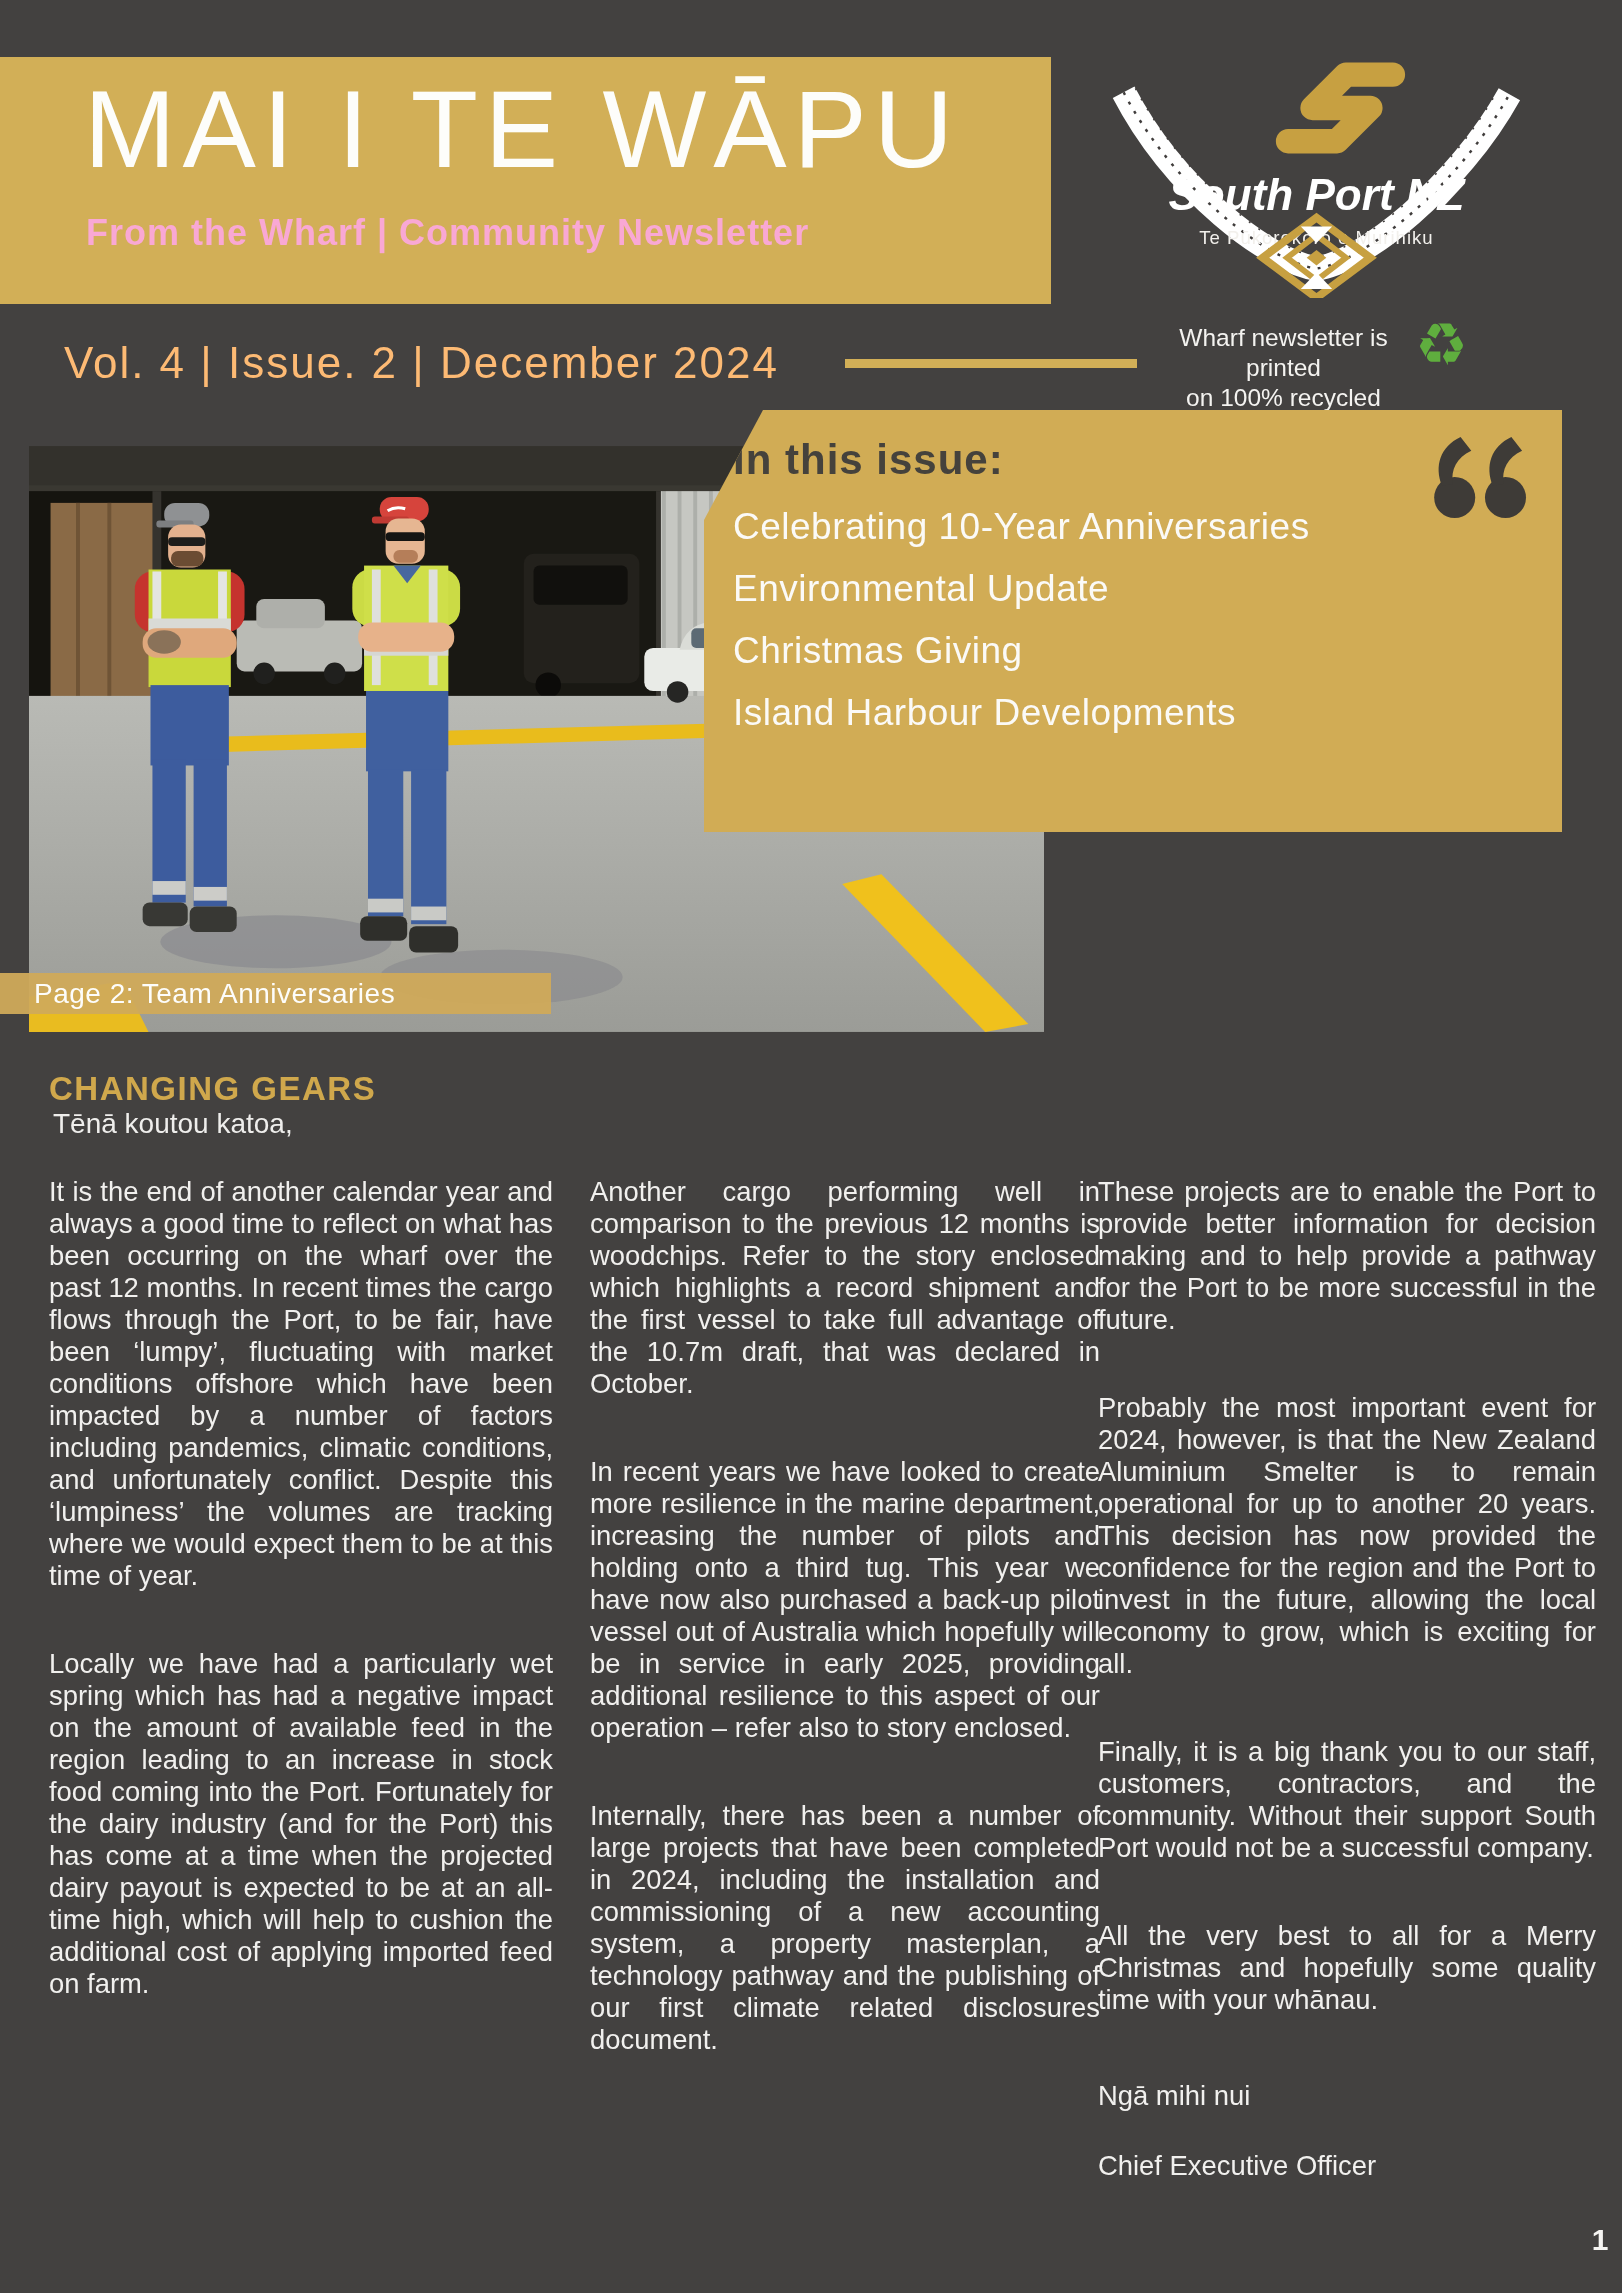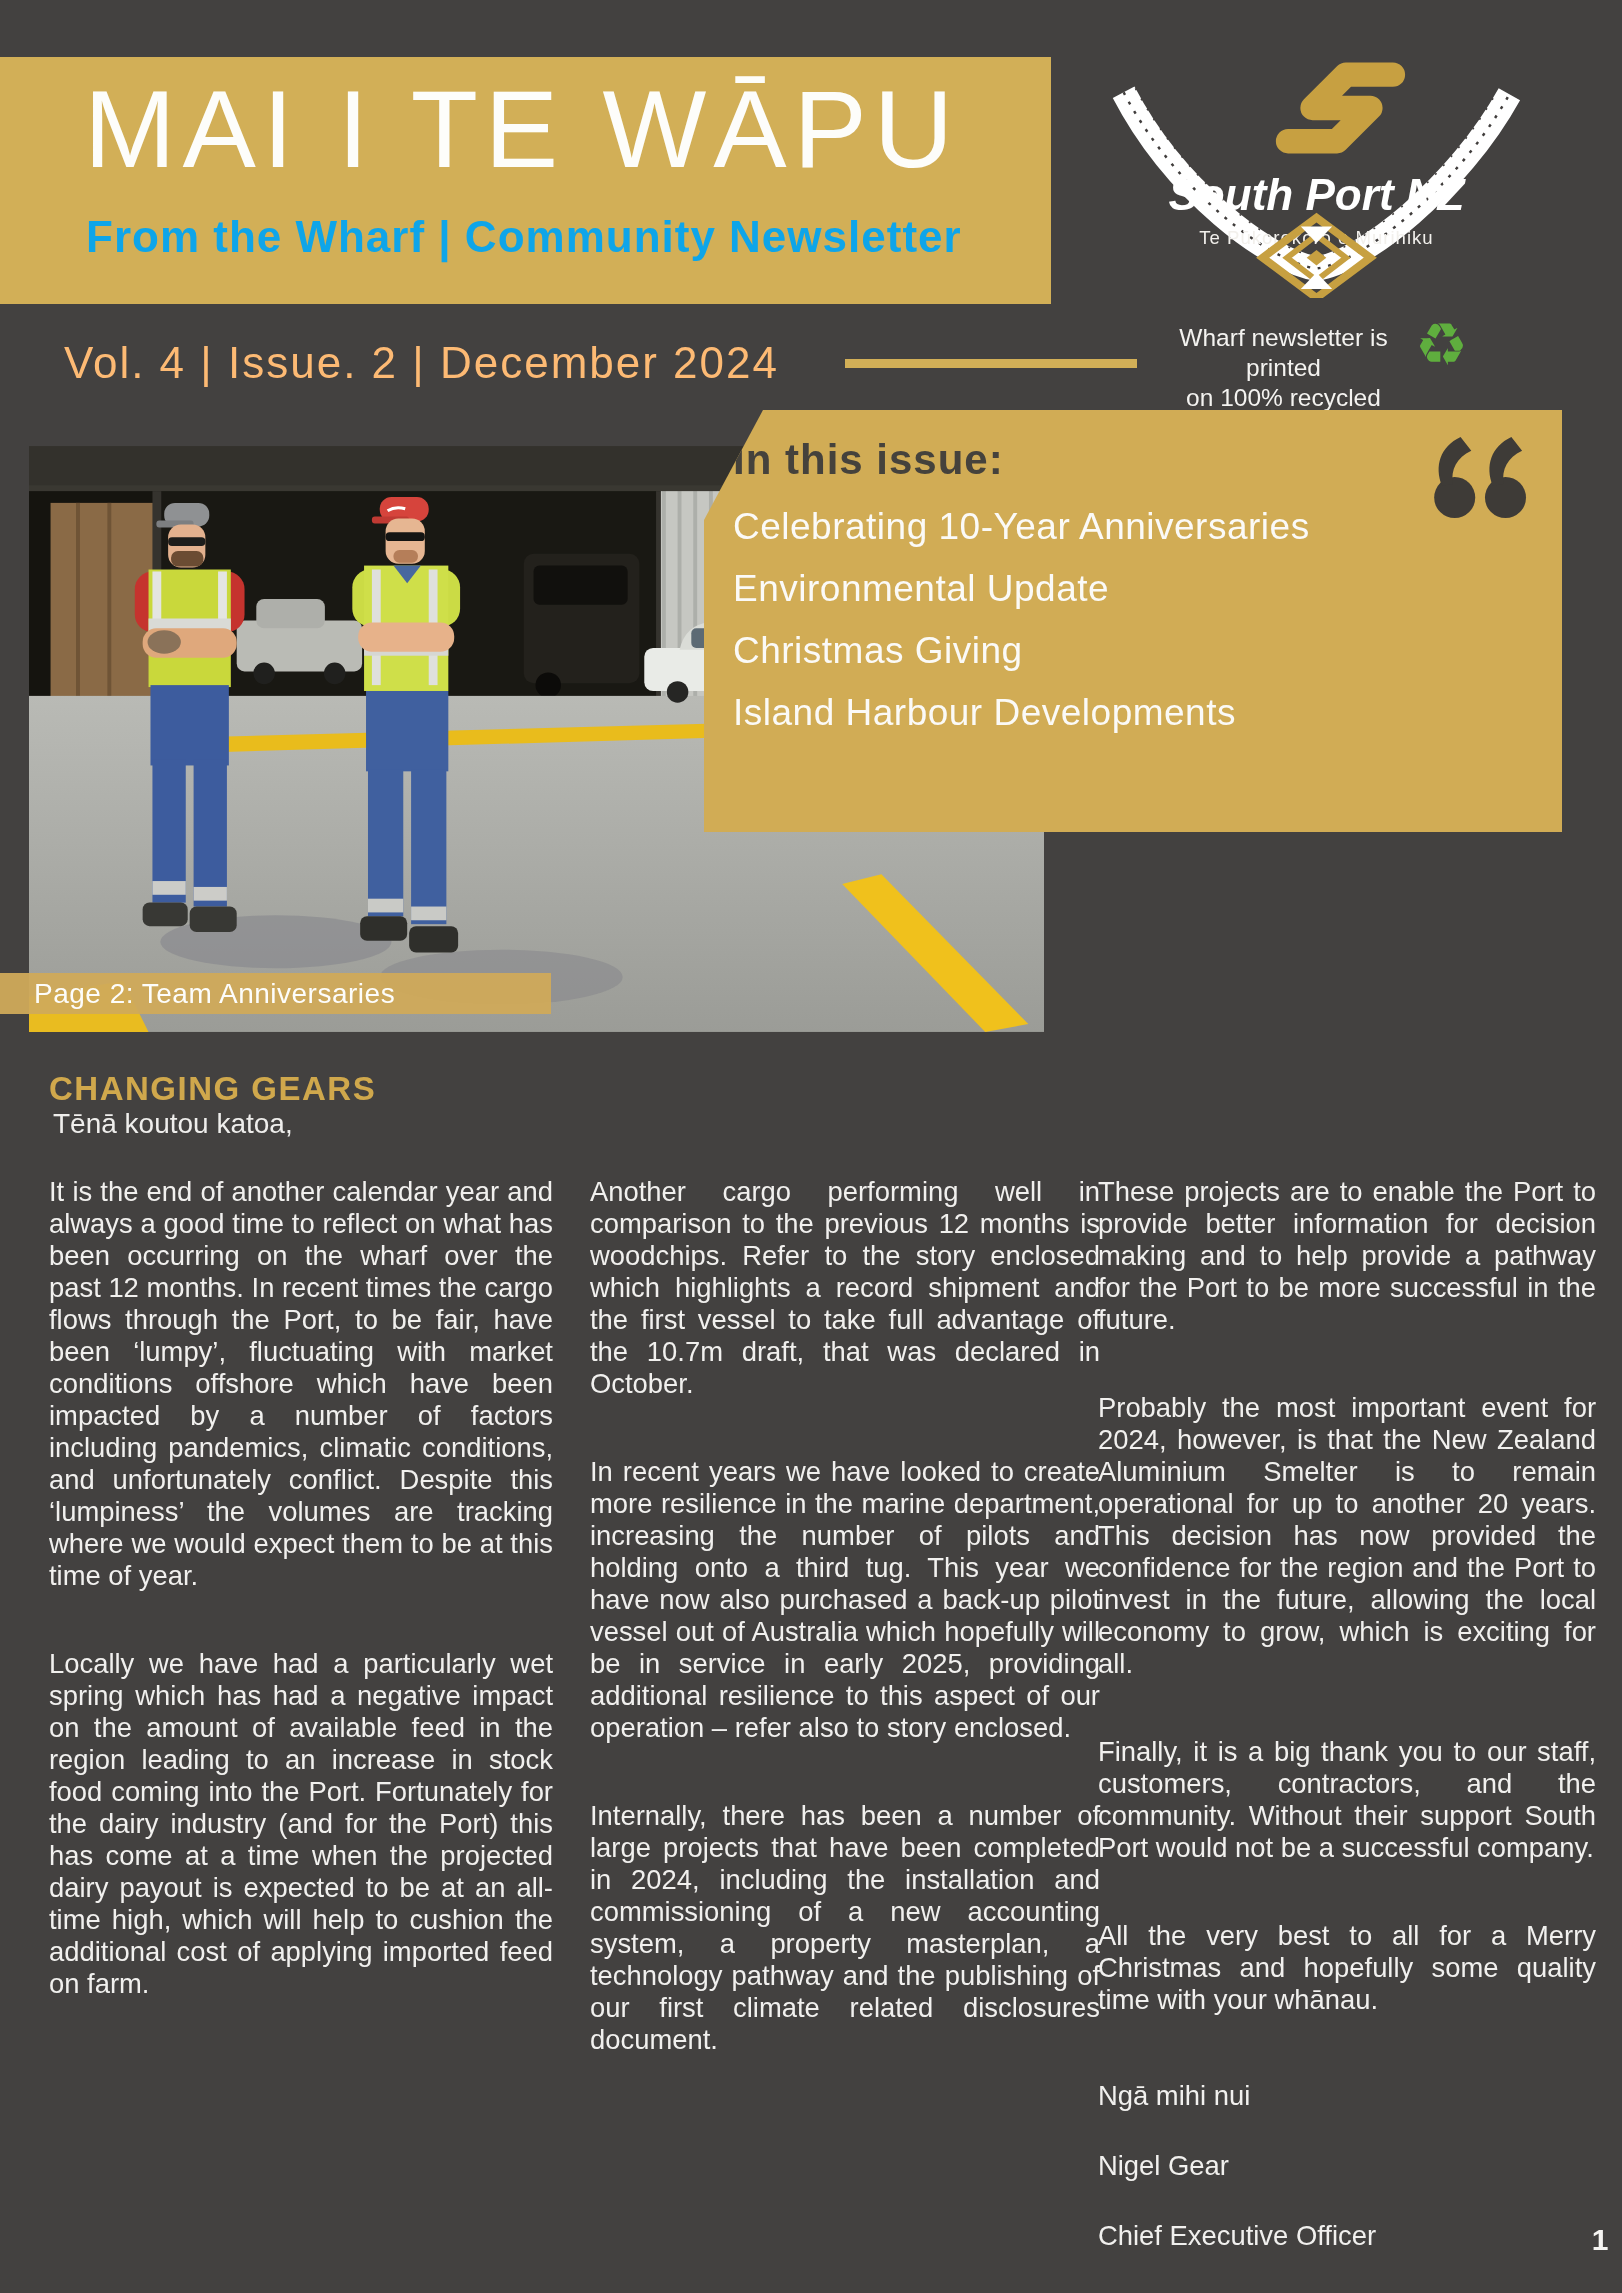--- a/index.html
+++ b/index.html
@@ -11,21 +11,21 @@
   .abs { position:absolute; }
 
   
   .banner { left:0; top:57px; width:1051px; height:247px; background:#d2af57; }
   .masthead-title {
     left:84px; top:65px; width:961px;
     font-size:110px; letter-spacing:6.9px; color:#fdfdfa; font-weight:400;
     white-space:nowrap;
   }
   .masthead-subtitle {
-    left:86px; top:212px; font-size:44px; font-weight:700; color:#0ea5e9;
+    left:86px; top:212px; font-size:36px; font-weight:700; color:#f9a8d4;
     letter-spacing:1px; white-space:nowrap;text-align:right;
   }
   .issue-line { left:64px; top:338px; font-size:44px; color:#fdba74; letter-spacing:2px; white-space:nowrap; }
   .gold-rule { left:845px; top:359px; width:292px; height:8.8px; background:#d2af57; }
 
   .recycle-note {
     left:1155px; top:323px; width:257px; text-align:center;
     font-size:24.5px; line-height:30px; color:#f4f3f0;
   }
   .recycle-glyph { left:1415px; top:316px; font-size:59px; color:#5fae3e; line-height:59px; }
@@ -254,21 +254,20 @@
     <p>Internally, there has been a number of large projects that have been completed in 2024, including the installation and commissioning of a new accounting system, a property masterplan, a technology pathway and the publishing of our first climate related disclosures document.</p>
   </div>
 
   <div class="abs col col-3">
     <p>These projects are to enable the Port to provide better information for decision making and to help provide a pathway for the Port to be more successful in the future.</p>
     <p>Probably the most important event for 2024, however, is that the New Zealand Aluminium Smelter is to remain operational for up to another 20 years. This decision has now provided the confidence for the region and the Port to invest in the future, allowing the local economy to grow, which is exciting for all.</p>
     <p>Finally, it is a big thank you to our staff, customers, contractors, and the community. Without their support South Port would not be a successful company.</p>
     <p>All the very best to all for a Merry Christmas and hopefully some quality time with your whānau.</p>
     <div class="sig">
       <div>Ngā mihi nui</div>
-      <div>Nigel Gear</div>
       <div>Chief Executive Officer</div>
     </div>
   </div>
 
   <div class="abs page-number">1</div>
 
 </div>
 
 
 </body></html>

